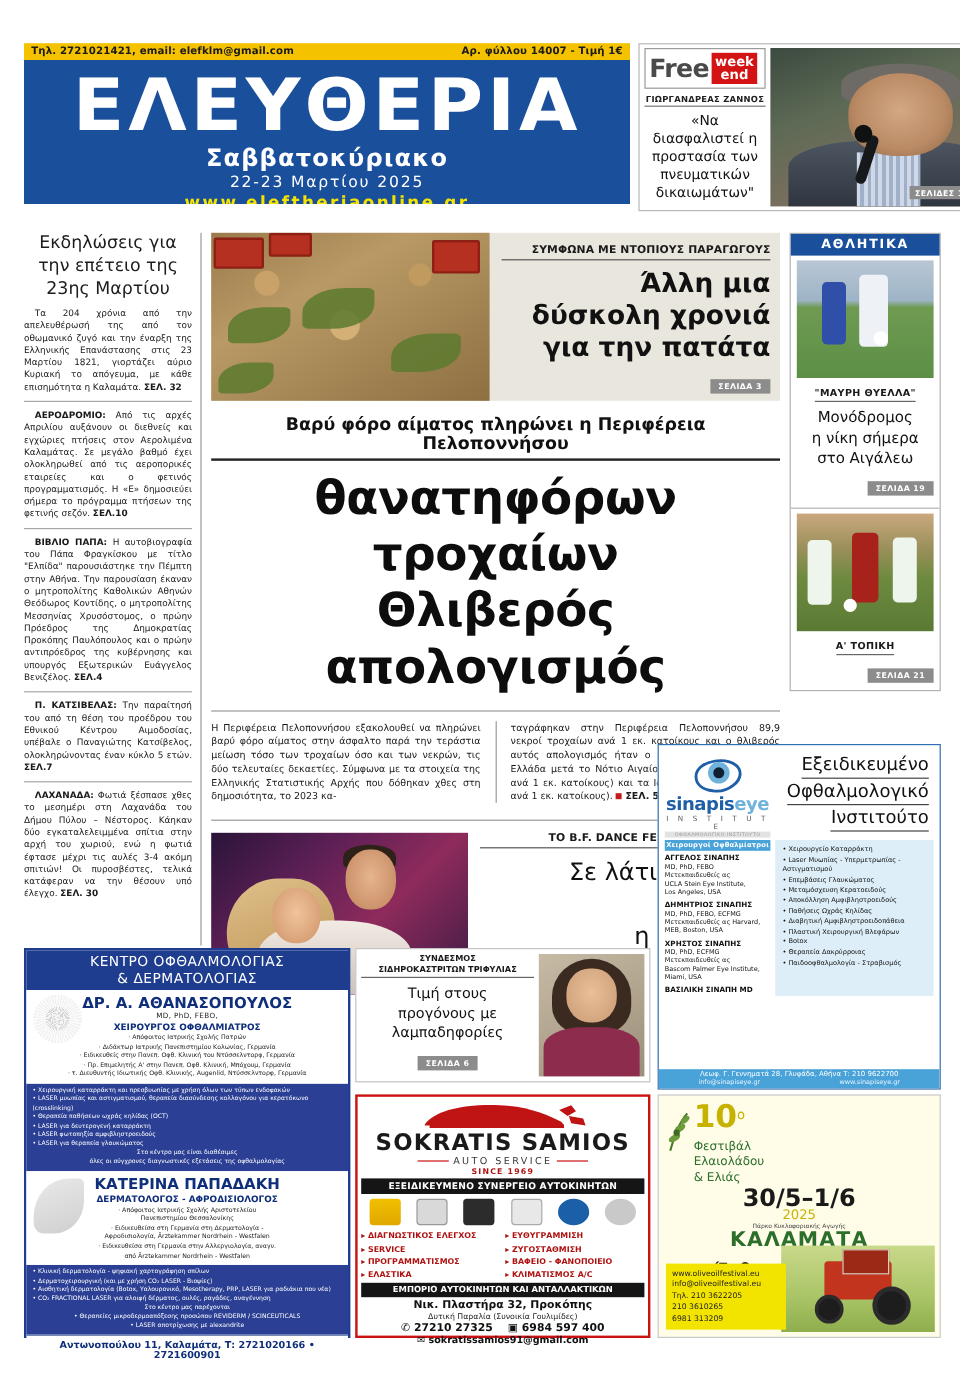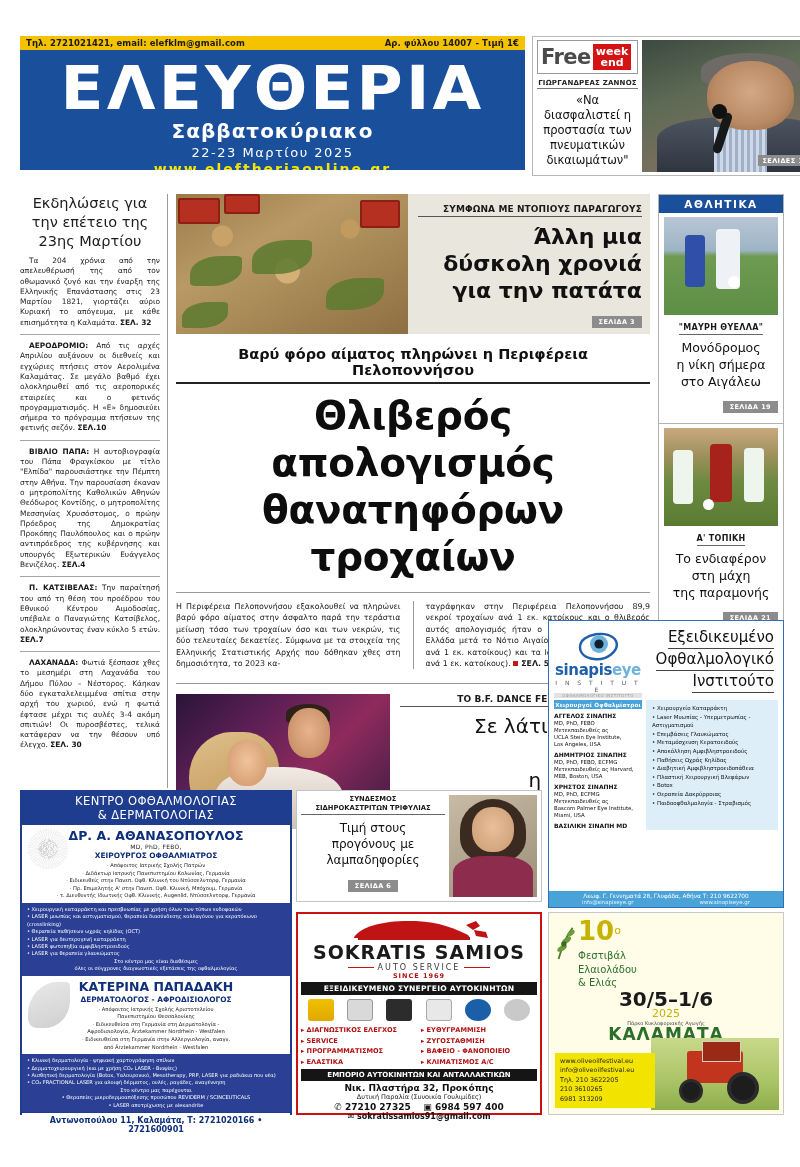--- a/index.html
+++ b/index.html
@@ -498,22 +498,22 @@
           <div>για την πατάτα</div>
         </div>
         <div class="pg-right">
           <span class="pg-badge">ΣΕΛΙΔΑ 3</span>
         </div>
       </div>
     </div>
 
     <div class="lede-kicker">Βαρύ φόρο αίματος πληρώνει η Περιφέρεια Πελοποννήσου</div>
     <div class="mega">
+      <div>θανατηφόρων τροχαίων</div>
       <div>Θλιβερός απολογισμός</div>
-      <div>θανατηφόρων τροχαίων</div>
     </div>
 
     <div class="body-cols">
       <div class="body-col">Η Περιφέρεια Πελοποννήσου εξακολουθεί να πληρώνει βαρύ φόρο αίματος στην άσφαλτο παρά την τεράστια μείωση τόσο των τροχαίων όσο και των νεκρών, τις δύο τελευταίες δεκαετίες. Σύμφωνα με τα στοιχεία της Ελληνικής Στατιστικής Αρχής που δόθηκαν χθες στη δημοσιότητα, το 2023 κα-</div>
       <div class="body-col second">
         <span>ταγράφηκαν στην Περιφέρεια Πελοποννήσου 89,9 νεκροί τροχαίων ανά 1 εκ. κατοίκους και ο θλιβερός αυτός απολογισμός ήταν ο τρίτος χειρότερος στην Ελλάδα μετά το Νότιο Αιγαίο (119,3 νεκροί τροχαίων ανά 1 εκ. κατοίκους) και τα Ιόνια Νησιά (118,7 νεκροί ανά 1 εκ. κατοίκους).</span>
         <span class="sq"></span><b>ΣΕΛ. 5</b>
       </div>
     </div>
 
@@ -565,25 +565,20 @@
 
     <div>
       <div class="sport-photo sp2">
         <div class="pl" style="left:8%;top:22%;width:20px;height:54px;background:#eef5ec;"></div>
         <div class="pl" style="left:40%;top:16%;width:22px;height:58px;background:#a8221c;"></div>
         <div class="pl" style="left:70%;top:20%;width:20px;height:54px;background:#eef5ec;"></div>
         <div class="pl" style="left:34%;top:72%;width:11px;height:11px;background:#fff;border-radius:50%;"></div>
       </div>
       <div class="sport-kicker-wrap">
         <span class="sport-kicker">Α' ΤΟΠΙΚΗ</span>
-      </div>
-      <div class="sport-head">
-        <div>Το ενδιαφέρον</div>
-        <div>στη μάχη</div>
-        <div>της παραμονής</div>
       </div>
       <div class="sport-pg">
         <span class="pg-badge">ΣΕΛΙΔΑ 21</span>
       </div>
     </div>
   </div>
 
   <div class="ad-eye">
     <div class="eye-top">
       <div class="eye-logo">

